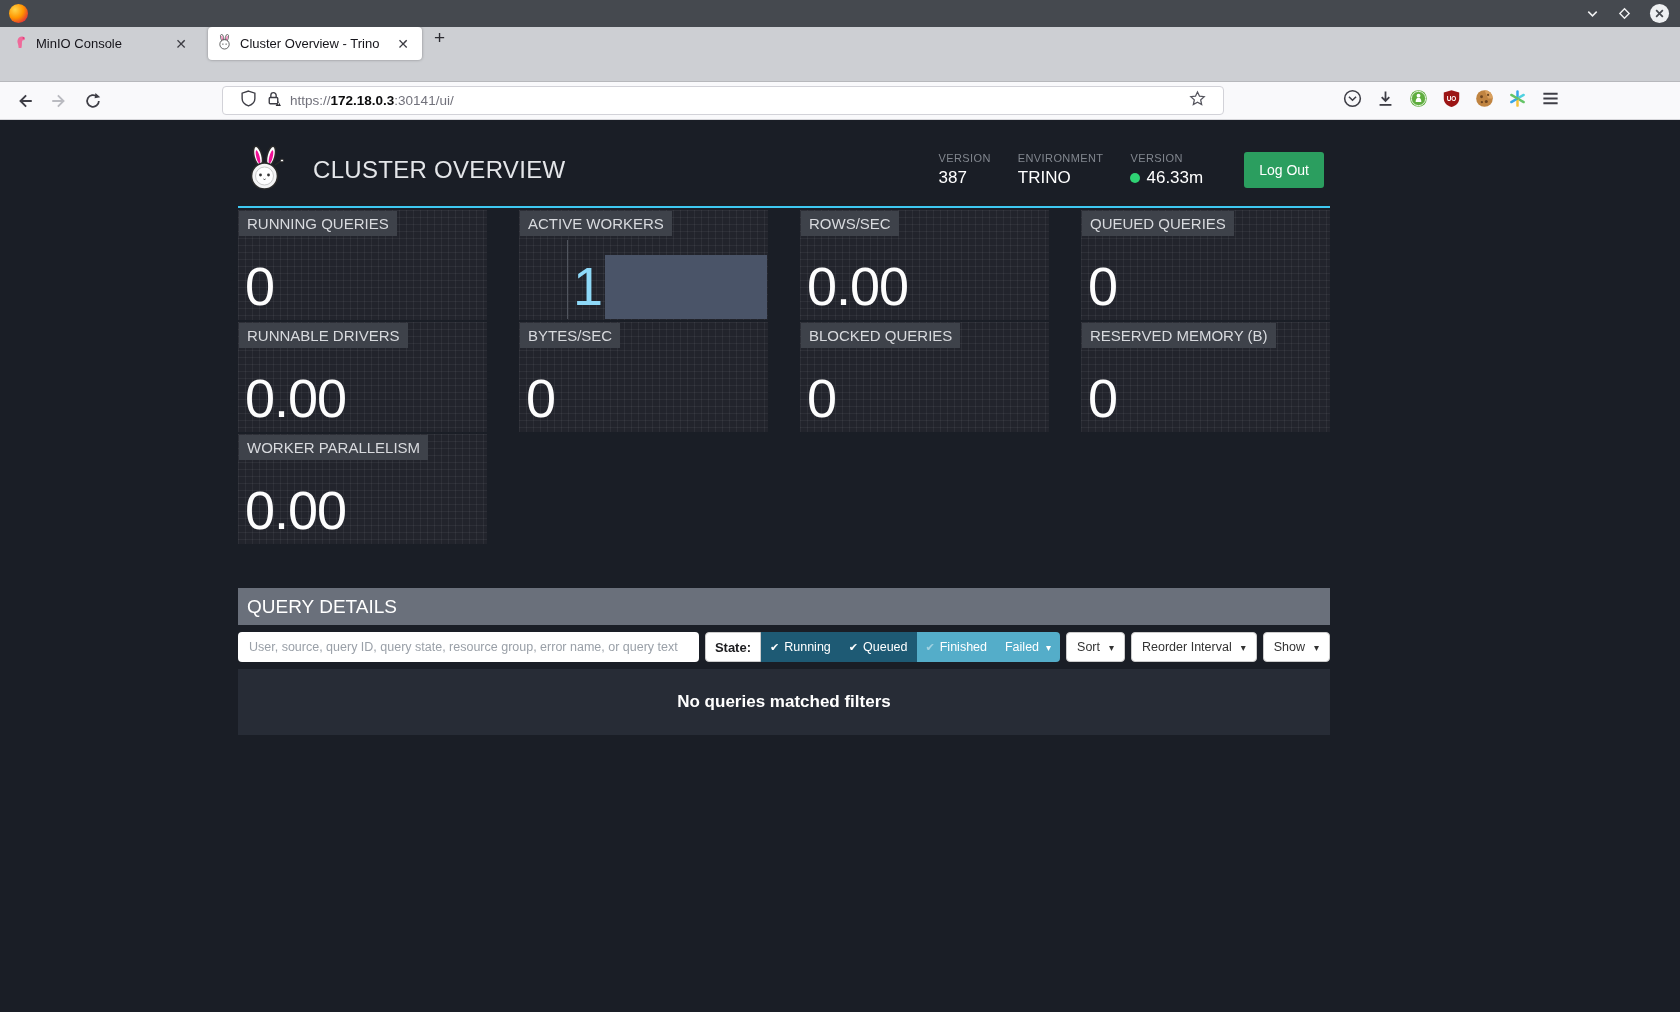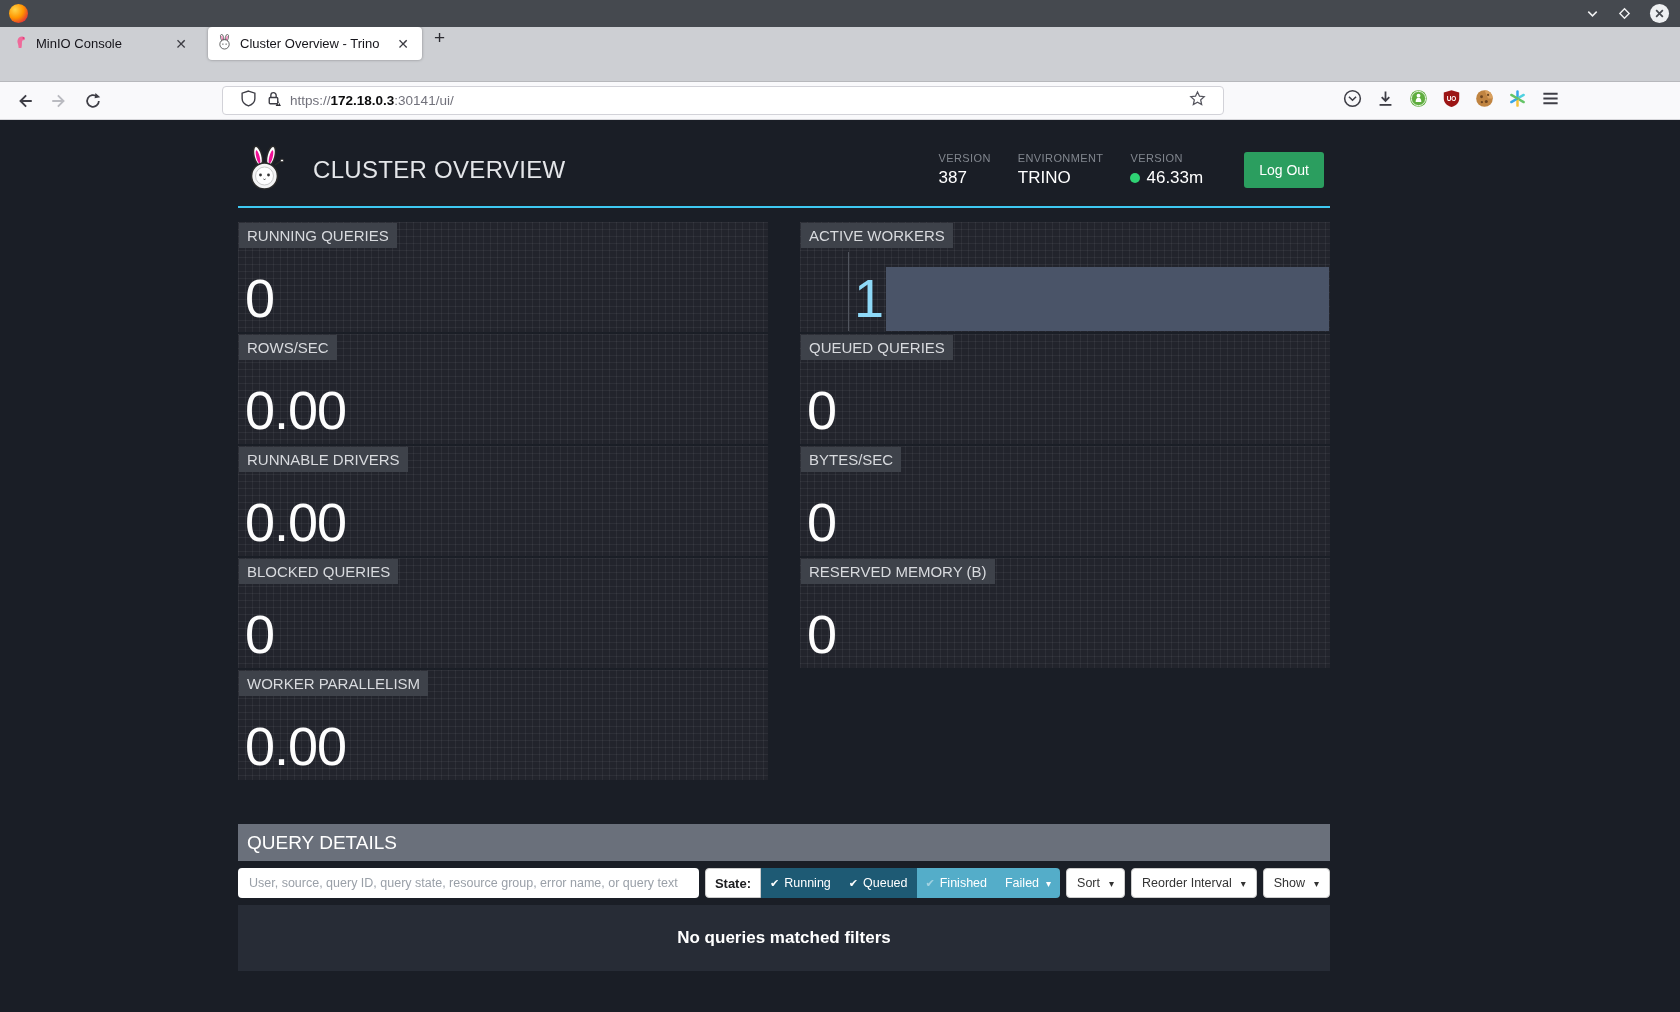--- a/index.html
+++ b/index.html
@@ -36,21 +36,21 @@
   .trino-nav { display:flex; align-items:center; padding:25px 6px 11px 6px; border-bottom:2px solid var(--accent-cyan,#3ec9f2); }
   .trino-title { font-size:24px; color:#e4e6e9; margin-left:27px; letter-spacing:.3px; }
   .nav-right { margin-left:auto; display:flex; align-items:center; gap:27px; }
   .meta { display:flex; flex-direction:column; }
   .meta-label { font-size:11px; color:#82878f; letter-spacing:.4px; }
   .meta-value { font-size:17px; color:#fff; margin-top:4px; display:flex; align-items:center; }
   .up-dot { width:10px; height:10px; border-radius:50%; background:var(--uptime-green,#2fd274); margin-right:6px; }
   .logout-btn { background:var(--logout-green,#2b9e5f); color:#fff; font-size:14px; border:none; border-radius:3px;
     padding:10px 15px; margin-left:14px; cursor:pointer; }
 
-  .stats-grid { margin-top:14px; display:grid; grid-template-columns:1fr 1fr; column-gap:32px; row-gap:2px; }
+  .stats-grid { margin-top:2px; display:grid; grid-template-columns:1fr 1fr 1fr 1fr; column-gap:32px; row-gap:2px; }
   .card { position:relative; height:110px; background-color:#22242c;
     background-image:linear-gradient(rgba(255,255,255,.05) 1px, transparent 1px),
                      linear-gradient(90deg, rgba(255,255,255,.05) 1px, transparent 1px);
     background-size:7px 7px; overflow:hidden; }
   .card-label { position:absolute; top:1px; left:1px; background:#3e424a; color:#d8dade; font-size:15px; padding:4px 8px; z-index:3;}
   .card-value { position:absolute; left:7px; bottom:8px; font-size:54px; line-height:.92; color:#fdfdfd; z-index:2; letter-spacing:-1px;}
   .card.highlight .card-value { left:54px; color:var(--active-value,#8ed9f8); }
   .spark-axis { position:absolute; left:48px; top:30px; bottom:1px; width:1px; background:#51555e; z-index:1;}
   .spark-fill { position:absolute; left:86px; right:1px; top:45px; bottom:1px; background:var(--worker-fill,#4a5468); z-index:1;}
 

